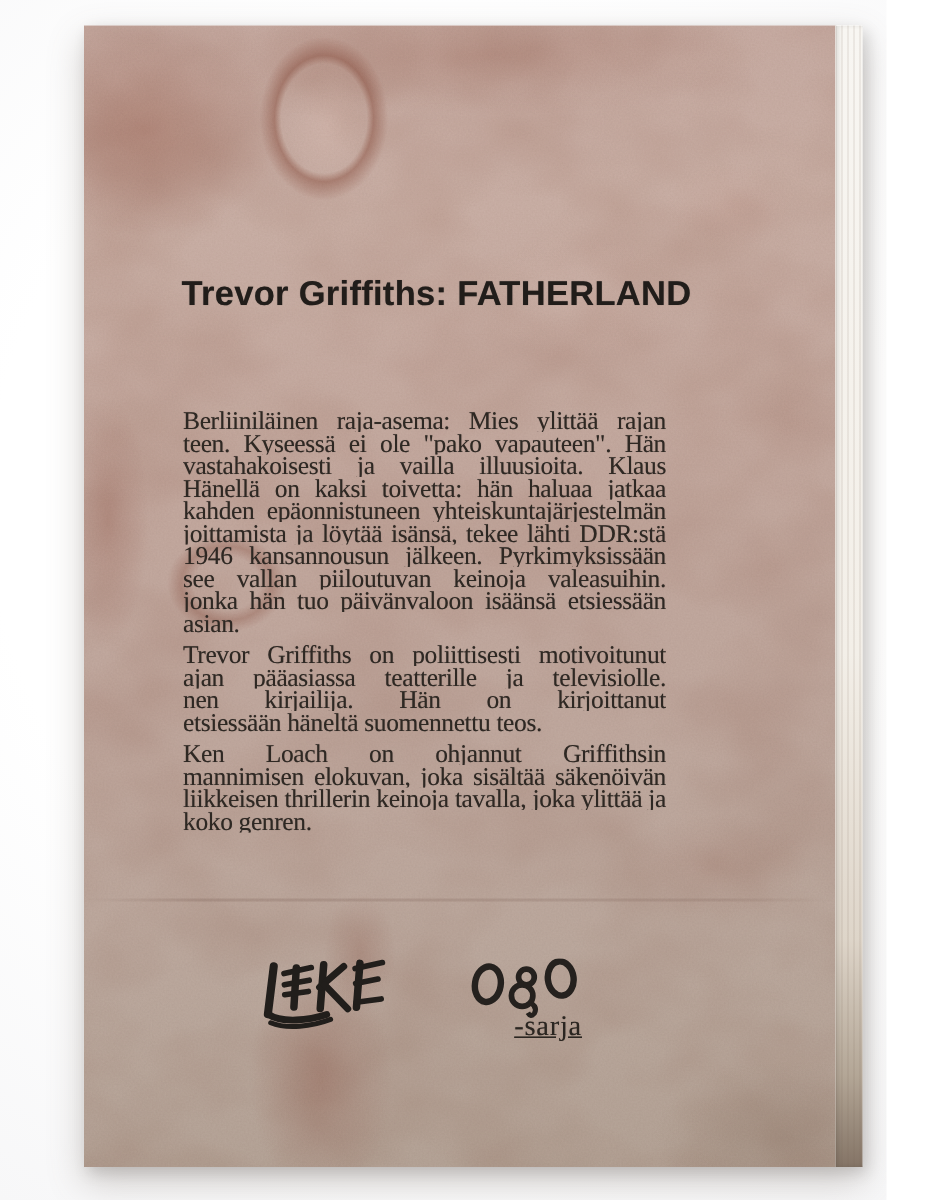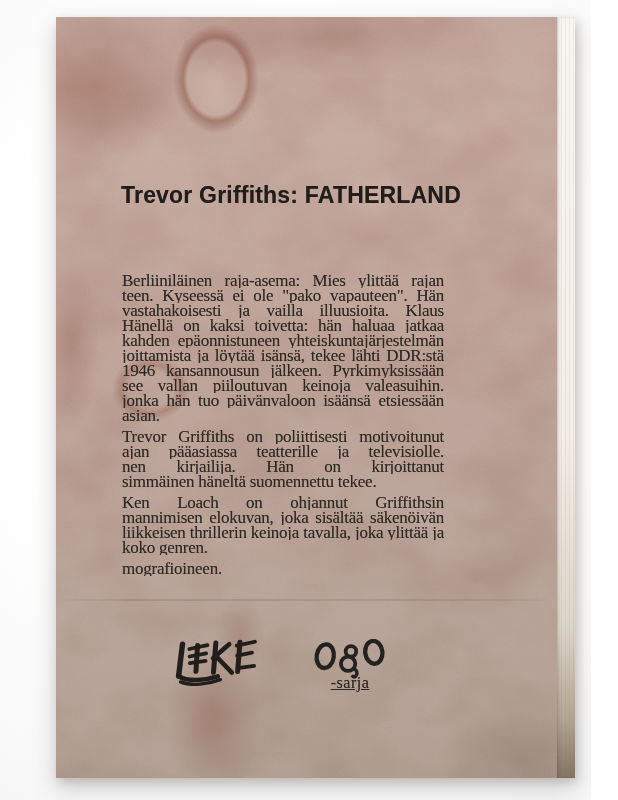--- a/index.html
+++ b/index.html
@@ -40,21 +40,21 @@
     font-size:17px;letter-spacing:-0.25px;
     text-shadow:0 0 0.5px rgba(46,40,35,0.45);}
   .para{margin:0 0 6px 0;}
   .ln{height:15px;line-height:15px;overflow:hidden;text-align:justify;text-align-last:justify;}
   .ln.last{text-align-last:left;}
   .like-logo{position:absolute;left:113px;top:618px;width:100px;height:56px;transform:rotate(-2deg);}
   .like-logo path{stroke:#211e1b;fill:none;stroke-linecap:round;}
   .oo-wrap{position:absolute;left:256px;top:622px;width:76px;}
   .oo-logo{width:76px;height:40px;display:block;}
   .oo-logo ellipse,.oo-logo circle,.oo-logo path{stroke:#25211e;fill:none;}
-  .sarja{margin-top:-5px;text-align:center;font-size:16px;color:#2b2621;letter-spacing:0.5px;
+  .sarja{margin-top:-5px;text-align:right;font-size:19px;color:#2b2621;letter-spacing:0.5px;
     text-shadow:0 0 0.5px rgba(43,38,33,0.45);text-decoration:underline;}
 </style>
 </head>
 <body>
 
 <div class="photo">
   <div class="book">
     <div class="cover">
       <div class="stains"></div>
 
@@ -87,30 +87,29 @@
           <div class="ln">joittamista ja löytää isänsä, tekee lähti DDR:stä vuoden</div>
           <div class="ln">1946 kansannousun jälkeen. Pyrkimyksissään hän havait-</div>
           <div class="ln">see vallan piiloutuvan keinoja valeasuihin. Menneisyys,</div>
           <div class="ln">jonka hän tuo päivänvaloon isäänsä etsiessään on moni-</div>
           <div class="ln last">asian.</div>
         </div>
         <div class="para">
           <div class="ln">Trevor Griffiths on poliittisesti motivoitunut englantilai-</div>
           <div class="ln">ajan pääasiassa teatterille ja televisiolle. Fatherland on en-</div>
           <div class="ln">nen kirjailija. Hän on kirjoittanut parinkymmenen vuoden</div>
-          <div class="ln last">simmäinen häneltä suomennettu tekee.</div>
+          <div class="ln last">etsiessään häneltä suomennettu teos.</div>
         </div>
         <div class="para">
           <div class="ln">Ken Loach on ohjannut Griffithsin käsikirjoituksesta sa-</div>
           <div class="ln">mannimisen elokuvan, joka sisältää säkenöivän nopea-</div>
           <div class="ln">liikkeisen thrillerin keinoja tavalla, joka ylittää ja vailla</div>
           <div class="ln last">koko genren.</div>
         </div>
         <div class="para">
-          <div class="ln last">mografioineen.</div>
         </div>
       </div>
 
       <svg class="like-logo" viewBox="0 0 120 62" xmlns="http://www.w3.org/2000/svg" aria-label="LIKE">
         <path d="M17,7 C15,19 13,33 11,45" stroke-width="6.5"></path>
         <path d="M11,45 C22,53 44,51 58,47" stroke-width="5.5"></path>
         <path d="M13,52 C26,58 46,56 61,51" stroke-width="4"></path>
         <path d="M35,9 L32,40" stroke-width="6"></path>
         <path d="M25,13 L47,9" stroke-width="4.5"></path>
         <path d="M25,22 L45,19" stroke-width="4.5"></path>

